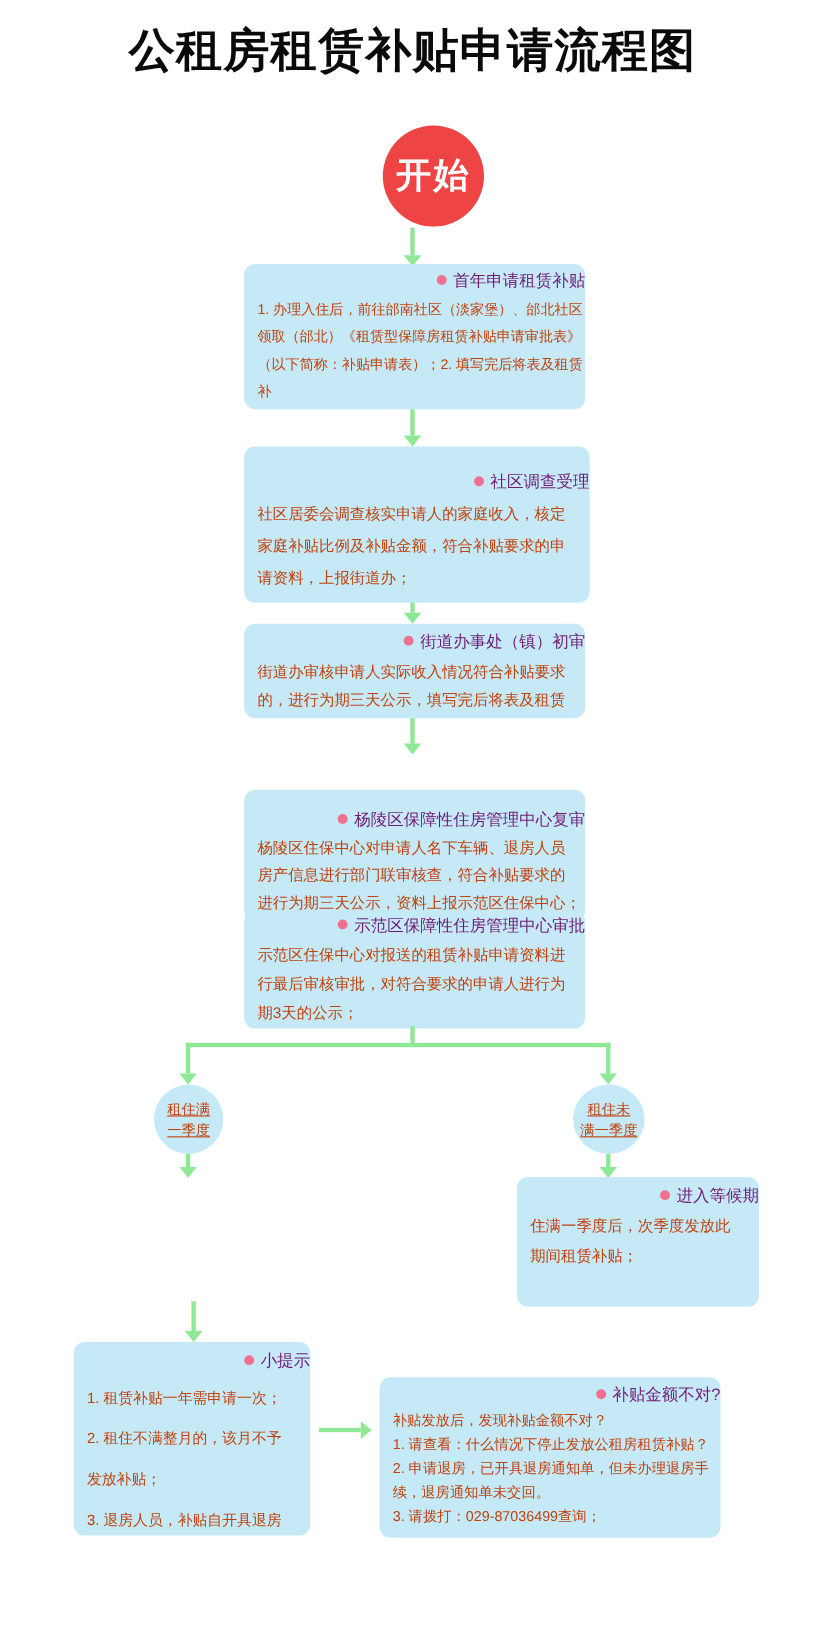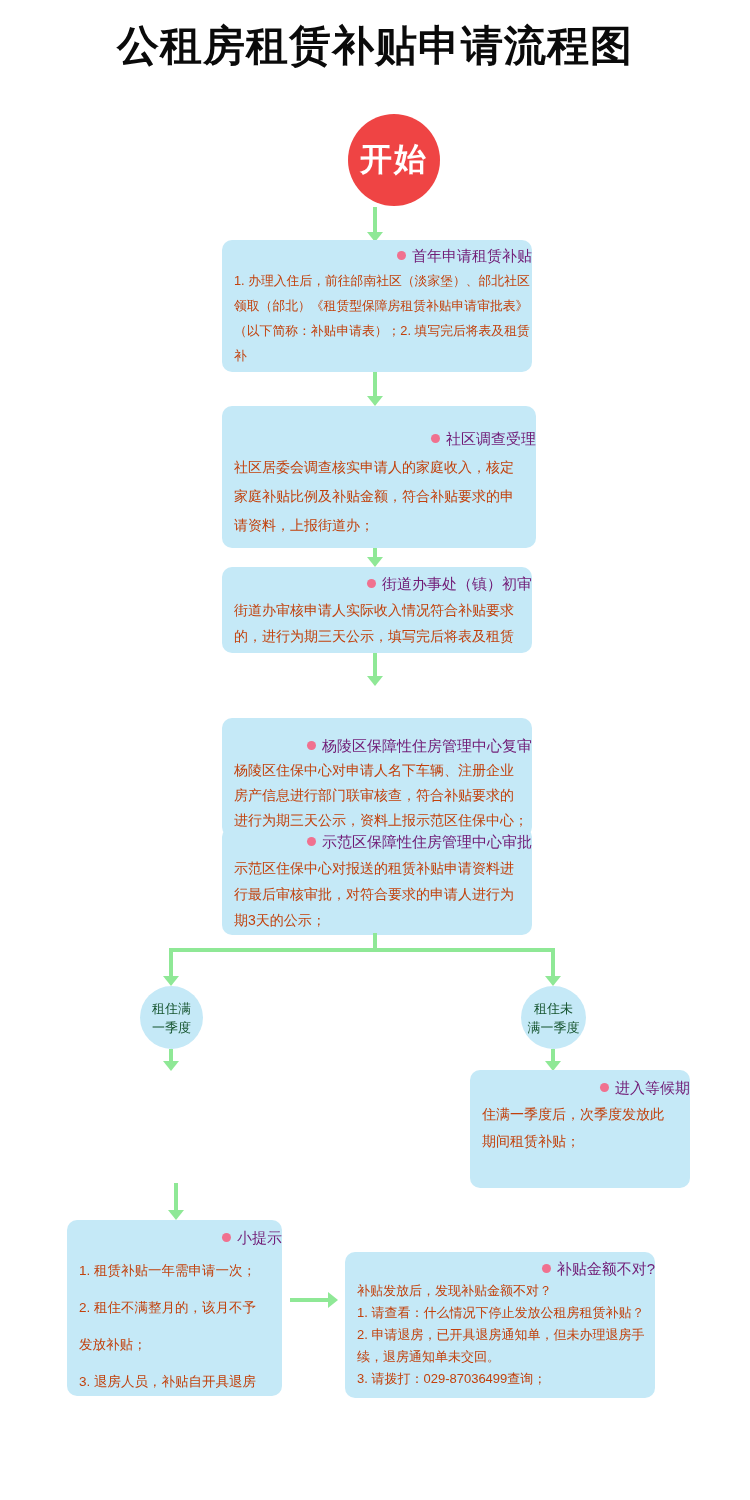--- a/index.html
+++ b/index.html
@@ -88,21 +88,21 @@
   .harrow .head{
     width:0;height:0;
     border-top:8px solid transparent;border-bottom:8px solid transparent;
     border-left:10px solid #8fe896;
   }
   .connector{position:absolute;background:#8fe896;}
   .branch-ellipse{
     position:absolute;border-radius:50%;background:#c5e9f7;
     display:flex;align-items:center;justify-content:center;
     text-align:center;font-size:13px;line-height:19px;
-    white-space:pre-line;color:#14532d;
+    white-space:pre-line;color:#c2410c;text-decoration:underline;
   }
 </style>
 </head>
 <body>
 
 <div id="canvas">
 
   <div class="page-title">公租房租赁补贴申请流程图</div>
 
   <div class="start-circle">
@@ -146,21 +146,21 @@
   </div>
 
   <div class="box b3">
     <div class="box-title"><span class="dot"></span><span>街道办事处（镇）初审</span></div>
     <div class="body">街道办审核申请人实际收入情况符合补贴要求
 的，进行为期三天公示，填写完后将表及租赁补；</div>
   </div>
 
   <div class="box b4">
     <div class="box-title"><span class="dot"></span><span>杨陵区保障性住房管理中心复审</span></div>
-    <div class="body">杨陵区住保中心对申请人名下车辆、注册企业
+    <div class="body">杨陵区住保中心对申请人名下车辆、退房人员
 房产信息进行部门联审核查，符合补贴要求的
 进行为期三天公示，资料上报示范区住保中心；</div>
   </div>
 
   <div class="box b5">
     <div class="box-title"><span class="dot"></span><span>示范区保障性住房管理中心审批</span></div>
     <div class="body">示范区住保中心对报送的租赁补贴申请资料进
 行最后审核审批，对符合要求的申请人进行为
 期3天的公示；</div>
   </div>

